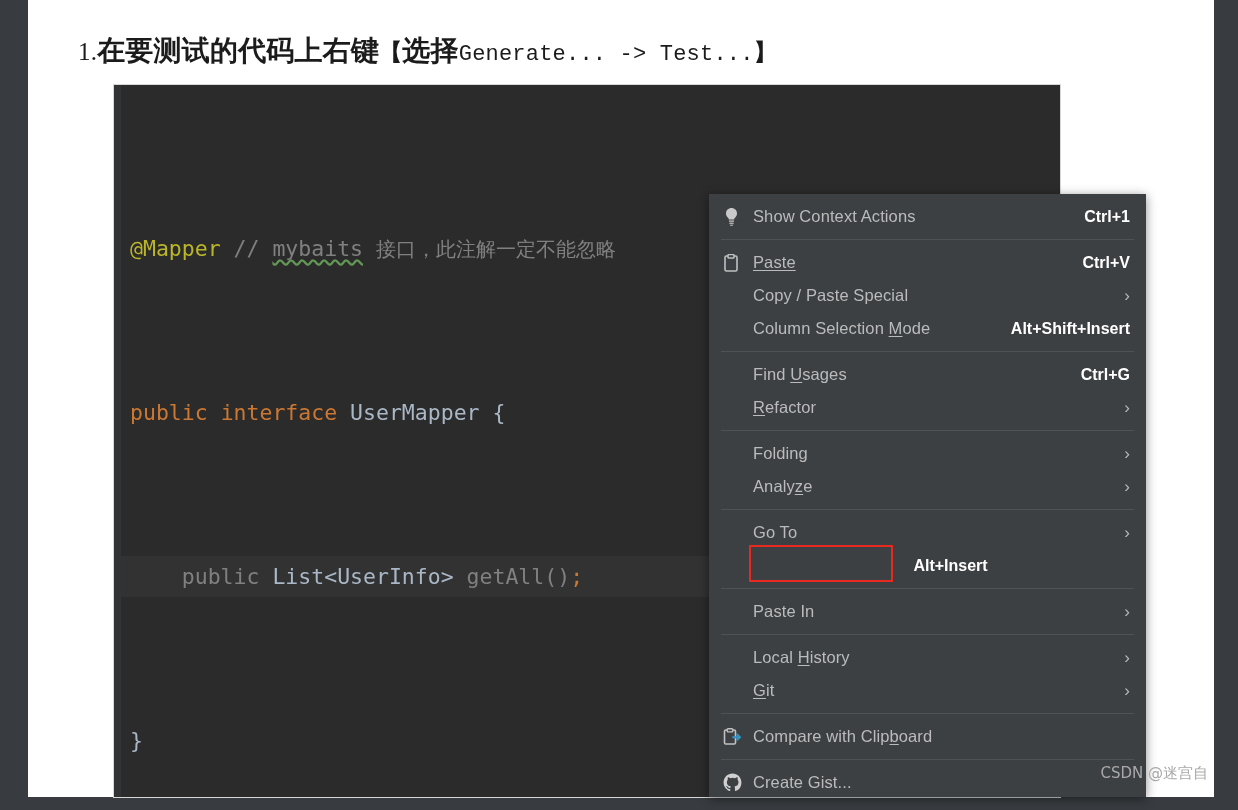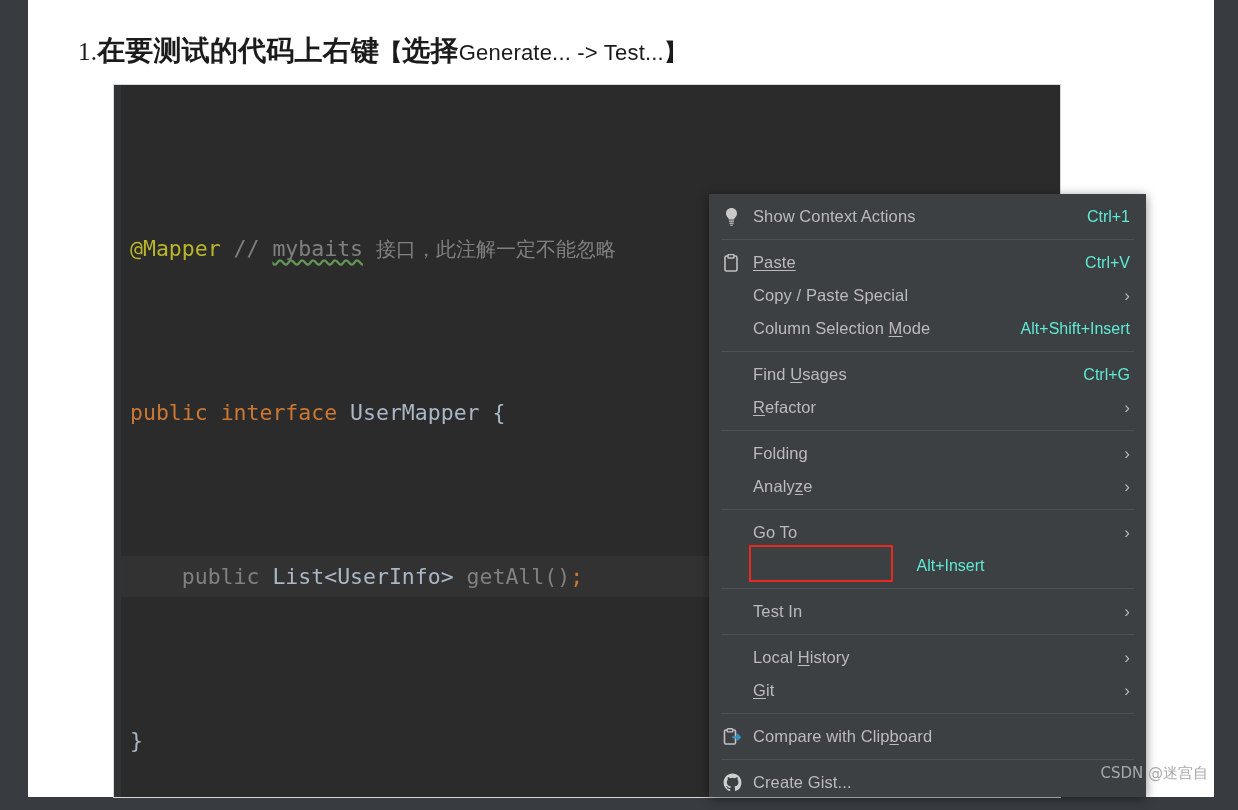--- a/index.html
+++ b/index.html
@@ -19,21 +19,21 @@
 
   
   .heading {
     position:absolute; left:50px; top:32px;
     white-space:nowrap;
     font-family:"Liberation Serif", serif;
     font-size:25px; color:#1b1b1b; letter-spacing:0.2px;
   }
   .heading .num { font-family:"Liberation Serif", serif; }
   .heading .cn  { font-family:"DejaVu Sans", sans-serif; font-weight:bold; font-size:28px; }
-  .heading .mono{ font-family:Liberation Sans, sans-serif; font-size:22px; }
+  .heading .mono{ font-family:Liberation Mono, monospace; font-size:22px; }
   .heading .brk { font-family:"DejaVu Sans", sans-serif; font-weight:bold; font-size:23px; }
 
   
   .editor {
     position:absolute; left:86px; top:85px; width:946px; height:712px;
     background:#2b2b2b; overflow:hidden;
     box-shadow:0 0 0 1px #d8d8d8;
   }
   .gutter {
     position:absolute; left:0; top:0; width:7px; height:100%;
@@ -76,21 +76,21 @@
     height:33px; padding:0 16px 0 14px;
     white-space:nowrap;
     justify-content:center;
   }
   .mi .ic {
     width:30px; min-width:30px; height:20px;
     display:flex; align-items:center; justify-content:flex-start;
   }
   .mi .lbl { flex:1; letter-spacing:0.1px; }
   .mi .lbl u { text-decoration:underline; text-underline-offset:2px; }
-  .mi .acc { color:#5eead4; font-size:16px; padding-left:18px; }
+  .mi .acc { color:#ffffff; font-size:16px; padding-left:18px;font-weight:bold; }
   .mi .arrow { color:#b8b8b8; font-size:17px; padding-left:18px; line-height:1; }
   .sep { height:1px; background:#4e5254; margin:6px 12px; }
 
   
   .redbox {
     position:absolute; left:721px; top:545px; width:144px; height:37px;
     border:2.5px solid #e8291f; pointer-events:none;
   }
 
   
@@ -204,21 +204,21 @@
 
       <div class="mi">
         <span class="ic"></span>
         <span class="acc">Alt+Insert</span>
       </div>
 
       <div class="sep"></div>
 
       <div class="mi">
         <span class="ic"></span>
-        <span class="lbl">Test In</span>
+        <span class="lbl">Paste In</span>
         <span class="arrow">›</span>
       </div>
 
       <div class="sep"></div>
 
       <div class="mi">
         <span class="ic"></span>
         <span class="lbl">Local <u>H</u>istory</span>
         <span class="arrow">›</span>
       </div>

